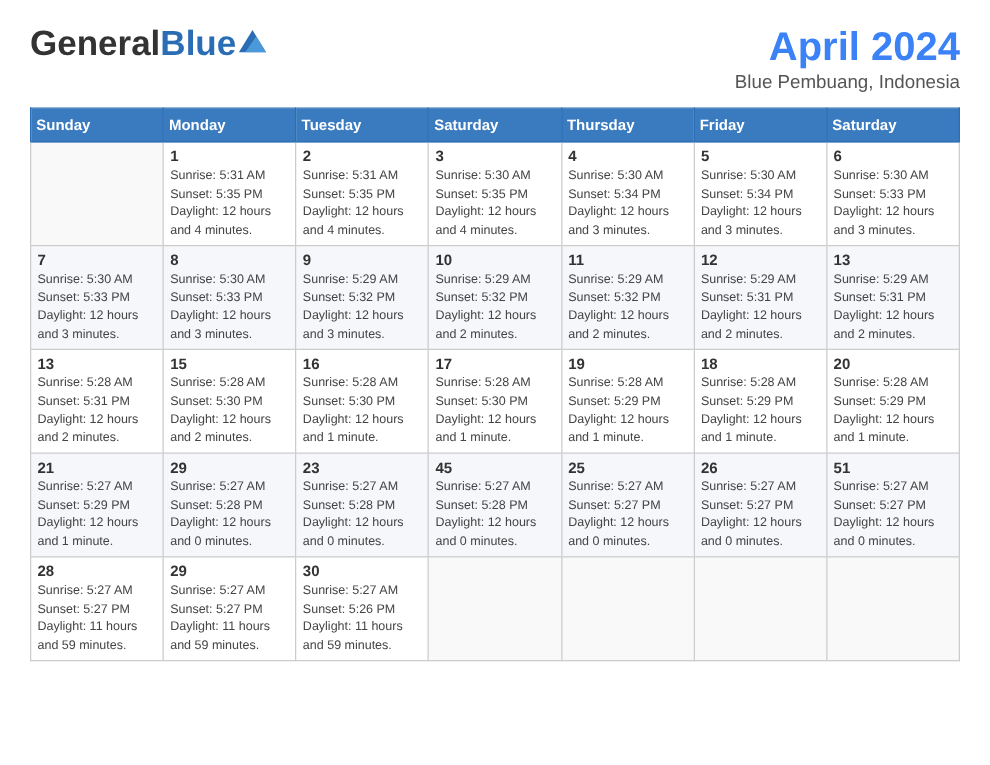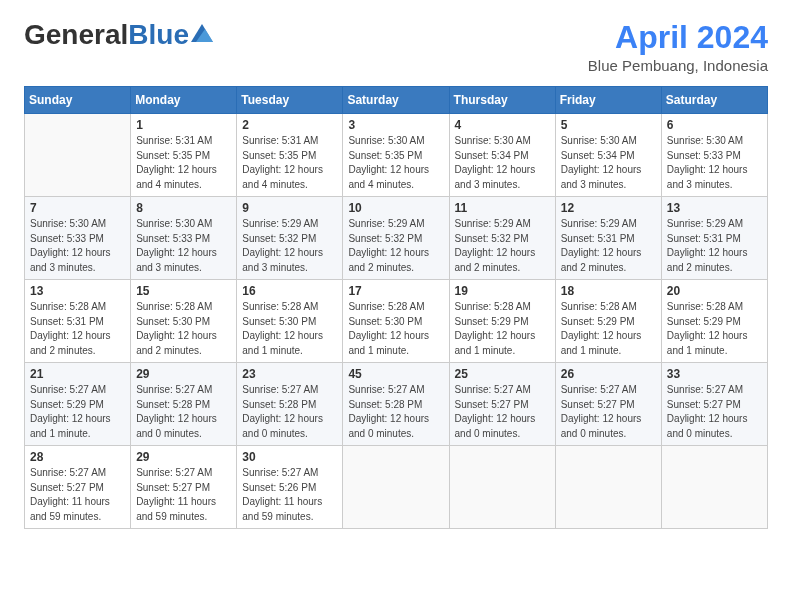--- a/index.html
+++ b/index.html
@@ -226,21 +226,21 @@
         </td>
         <td>
           <span class="day-number">25</span>
           <div class="day-info">Sunrise: 5:27 AM<br>Sunset: 5:27 PM<br>Daylight: 12 hours<br>and 0 minutes.</div>
         </td>
         <td>
           <span class="day-number">26</span>
           <div class="day-info">Sunrise: 5:27 AM<br>Sunset: 5:27 PM<br>Daylight: 12 hours<br>and 0 minutes.</div>
         </td>
         <td>
-          <span class="day-number">33</span>
+          <span class="day-number">51</span>
           <div class="day-info">Sunrise: 5:27 AM<br>Sunset: 5:27 PM<br>Daylight: 12 hours<br>and 0 minutes.</div>
         </td>
       </tr>
       <tr>
         <td>
           <span class="day-number">28</span>
           <div class="day-info">Sunrise: 5:27 AM<br>Sunset: 5:27 PM<br>Daylight: 11 hours<br>and 59 minutes.</div>
         </td>
         <td>
           <span class="day-number">29</span>

